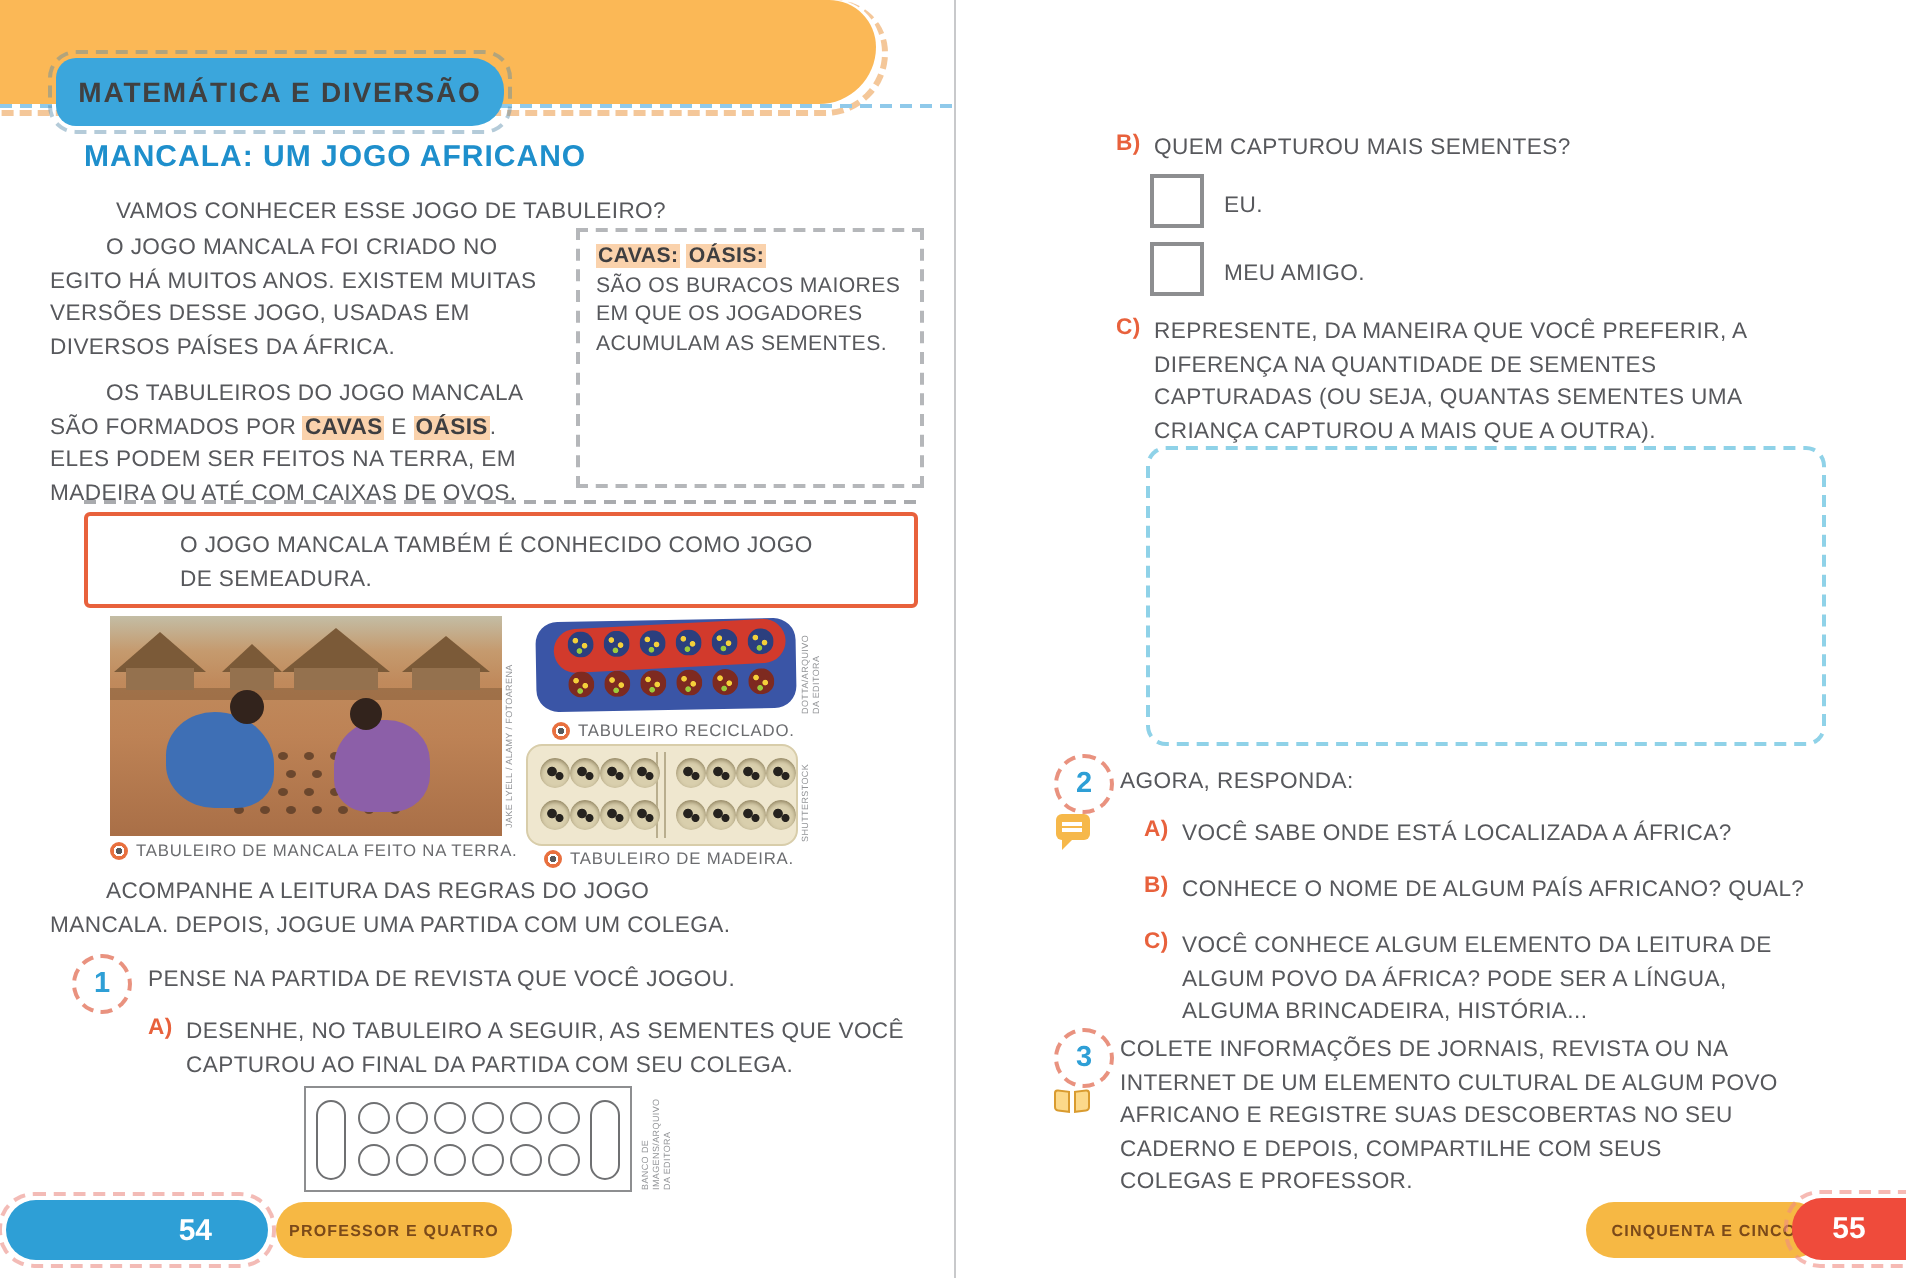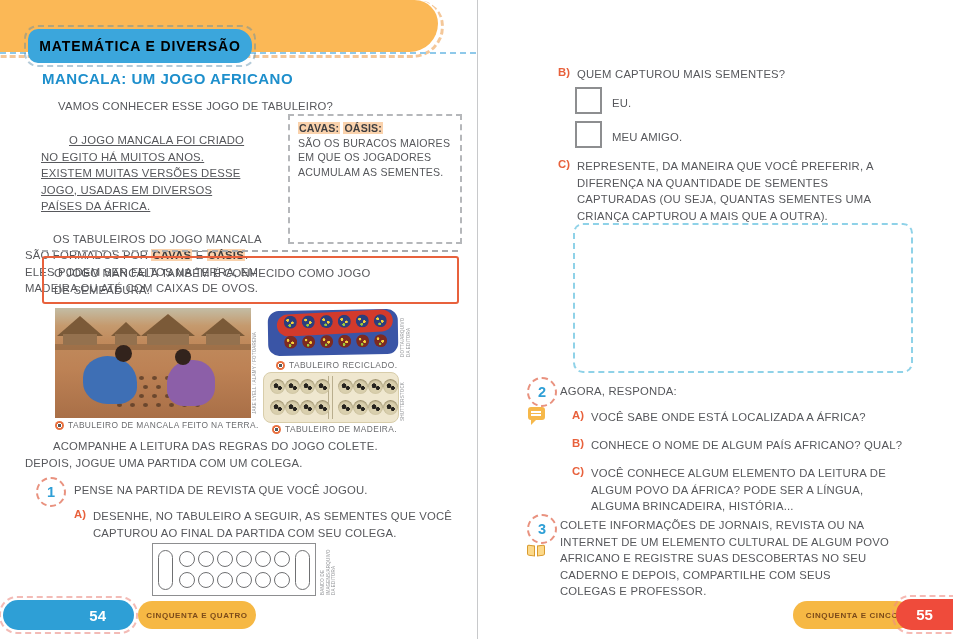--- a/index.html
+++ b/index.html
@@ -8,21 +8,21 @@
   .abs{position:absolute;}
   .txt{color:#57585C;font-size:11.3px;line-height:16.5px;letter-spacing:.2px;}
   .indent{text-indent:28px;}
   .lbl{color:#E8613C;font-weight:bold;font-size:11.3px;letter-spacing:.2px;}
   
   .banner{left:0;top:0;width:438px;height:52px;background:#FBB856;border-radius:0 28px 34px 0;}
   .banner::after{content:"";position:absolute;top:0;right:-6px;bottom:-6px;left:0;
      border:3px dashed rgba(235,153,70,.55);border-left:none;border-top:none;border-radius:0 32px 38px 0;}
   .stitch-line{left:0;top:52px;width:476px;height:0;border-top:2px dashed #8FC9EA;}
   .badge{left:28px;top:29px;width:224px;height:34px;background:#3BA6DC;border-radius:10px 16px 16px 10px;
-     display:flex;align-items:center;justify-content:center;color:#000000;font-weight:bold;font-size:14px;letter-spacing:.9px;}
+     display:flex;align-items:center;justify-content:center;color:#404040;font-weight:bold;font-size:14px;letter-spacing:.9px;}
   .badge::after{content:"";position:absolute;inset:-4px;border:2px dashed rgba(90,140,170,.45);border-radius:14px;}
   .page-title{color:#1E8FCC;font-weight:bold;font-size:15px;letter-spacing:.5px;}
   
   .glossary{border:2px dashed #B5B7BA;padding:5px 8px;box-sizing:border-box;font-size:10.6px;line-height:14.5px;color:#57585C;letter-spacing:.2px;}
   .term-hl{background:#FAD2AC;font-weight:bold;color:#3E3E40;padding:0 1px;}
   .callout{border:2px solid #E8613C;border-radius:3px;padding:7px 10px;box-sizing:border-box;}
   .gray-stitch{height:0;border-top:2px dashed #A9ABAE;}
   
   .num-circle{width:26px;height:26px;border:2px dashed #E9927F;border-radius:50%;background:#fff;
      display:flex;align-items:center;justify-content:center;color:#2E9FD6;font-weight:bold;font-size:14.5px;}
@@ -97,34 +97,34 @@
     <div class="abs stitch-line"></div>
     <div class="abs badge">
       <span>MATEMÁTICA E DIVERSÃO</span>
     </div>
 
     <div class="abs page-title" style="left:42px;top:70px;">MANCALA: UM JOGO AFRICANO</div>
 
     <div class="abs txt" style="left:42px;top:98px;width:420px;text-indent:16px;">VAMOS CONHECER ESSE JOGO DE TABULEIRO?</div>
 
     <div class="abs" style="left:25px;top:116px;width:247px;">
-      <p class="txt indent" style="margin:16px;text-decoration:underline;">O JOGO MANCALA FOI CRIADO NO EGITO HÁ MUITOS ANOS. EXISTEM MUITAS VERSÕES DESSE JOGO, USADAS EM DIVERSOS PAÍSES DA ÁFRICA.</p>
+      <p class="txt indent" style="margin:0;">O JOGO MANCALA FOI CRIADO NO EGITO HÁ MUITOS ANOS. EXISTEM MUITAS VERSÕES DESSE JOGO, USADAS EM DIVERSOS PAÍSES DA ÁFRICA.</p>
       <p class="txt indent" style="margin:7px 0 0 0;"><span>OS TABULEIROS DO JOGO MANCALA SÃO FORMADOS POR </span><span class="term-hl">CAVAS</span><span> E </span><span class="term-hl">OÁSIS</span><span>. ELES PODEM SER FEITOS NA TERRA, EM MADEIRA OU ATÉ COM CAIXAS DE OVOS.</span></p>
     </div>
 
     <div class="abs glossary" style="left:288px;top:114px;width:174px;height:130px;">
       <span class="term-hl">CAVAS:</span>
       <span class="term-hl">OÁSIS:</span>
       <div>SÃO OS BURACOS MAIORES EM QUE OS JOGADORES ACUMULAM AS SEMENTES.</div>
     </div>
 
     <div class="abs gray-stitch" style="left:42px;top:250px;width:416px;"></div>
 
     <div class="abs callout txt" style="left:42px;top:256px;width:417px;height:48px;">
-      <span style="display:block;max-width:335px;">O JOGO MANCALA TAMBÉM É CONHECIDO COMO JOGO DE SEMEADURA.</span>
+      <span style="display:block;max-width:335px;margin-left:36px;">O JOGO MANCALA TAMBÉM É CONHECIDO COMO JOGO DE SEMEADURA.</span>
     </div>
 
     <div class="abs photo1">
       <div class="p1-ground"></div>
       <div id="p1-huts">
           <div style="position: absolute; left: 2px; top: 8px; width: 0px; height: 0px; border-left: 23px solid transparent; border-right: 23px solid transparent; border-bottom: 20px solid rgb(123, 90, 56);"></div>
           <div style="position: absolute; left: 7.52px; top: 26px; width: 34.96px; height: 11px; background: rgb(148, 113, 78);"></div>
           <div style="position: absolute; left: 56px; top: 14px; width: 0px; height: 0px; border-left: 15px solid transparent; border-right: 15px solid transparent; border-bottom: 14px solid rgb(123, 90, 56);"></div>
           <div style="position: absolute; left: 59.6px; top: 26px; width: 22.8px; height: 11px; background: rgb(148, 113, 78);"></div>
           <div style="position: absolute; left: 86px; top: 6px; width: 0px; height: 0px; border-left: 27px solid transparent; border-right: 27px solid transparent; border-bottom: 22px solid rgb(123, 90, 56);"></div>
@@ -216,21 +216,21 @@
           <div class="wpit" style="left: 104px; top: 27px;"></div>
           <div class="wpit" style="left: 119px; top: 27px;"></div>
         </div>
     </div>
     <div class="abs vcredit" style="left:400px;top:373px;height:48px;">SHUTTERSTOCK</div>
     <div class="abs photo-caption" style="left:272px;top:424px;">
       <span class="cap-bullet"></span>
       <span>TABULEIRO DE MADEIRA.</span>
     </div>
 
-    <div class="abs txt indent" style="left:25px;top:438px;width:356px;">ACOMPANHE A LEITURA DAS REGRAS DO JOGO COLETE. DEPOIS, JOGUE UMA PARTIDA COM UM COLEGA.</div>
+    <div class="abs txt indent" style="left:25px;top:438px;width:356px;">ACOMPANHE A LEITURA DAS REGRAS DO JOGO MANCALA. DEPOIS, JOGUE UMA PARTIDA COM UM COLEGA.</div>
 
     <div class="abs num-circle" style="left:36px;top:477px;">
       <span>1</span>
     </div>
     <div class="abs txt" style="left:74px;top:482px;width:390px;">PENSE NA PARTIDA DE REVISTA QUE VOCÊ JOGOU.</div>
 
     <span class="abs lbl" style="left:74px;top:508px;">A)</span>
     <div class="abs txt" style="left:93px;top:508px;width:360px;">DESENHE, NO TABULEIRO A SEGUIR, AS SEMENTES QUE VOCÊ CAPTUROU AO FINAL DA PARTIDA COM SEU COLEGA.</div>
 
     <div class="abs board">
@@ -250,21 +250,21 @@
           <div class="board-hole"></div>
         </div>
       <div class="board-pill"></div>
     </div>
     <div class="abs vcredit" style="left:320px;top:545px;height:50px;">BANCO DE IMAGENS/ARQUIVO DA EDITORA</div>
 
     <div class="abs f-blue">
       <span>54</span>
     </div>
     <div class="abs f-yellow" style="left:138px;">
-      <span>CINQUENTA E QUATRO</span>
+      <span>PROFESSOR E QUATRO</span>
     </div>
   </div>
 
   <div class="abs divider"></div>
 
   <div>
 
     <span class="abs lbl" style="left:558px;top:66px;">B)</span>
     <div class="abs txt" style="left:577px;top:66px;width:330px;">QUEM CAPTUROU MAIS SEMENTES?</div>
 

